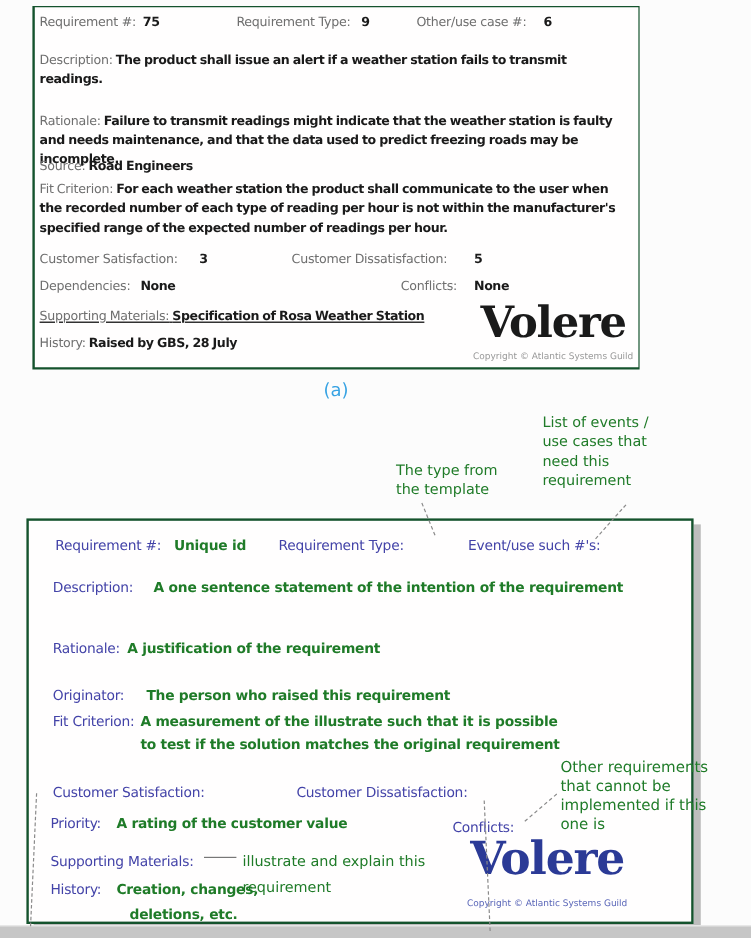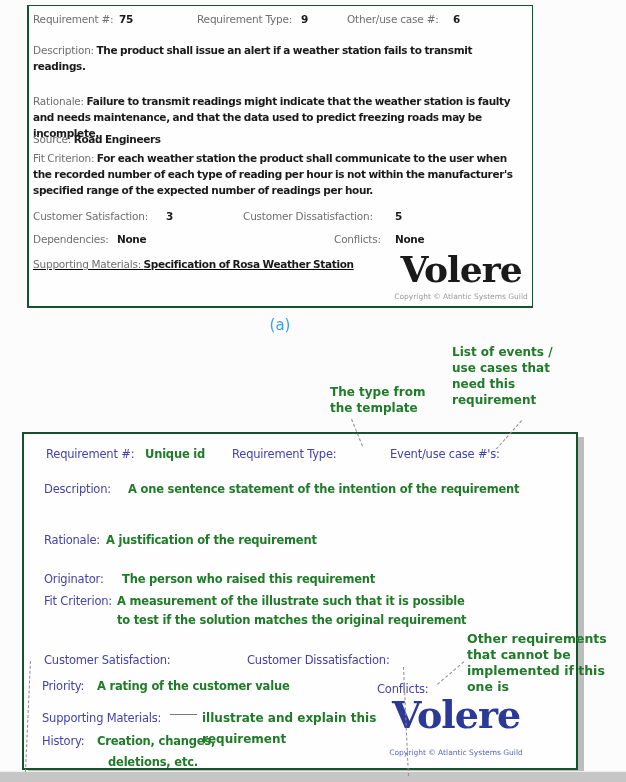--- a/index.html
+++ b/index.html
@@ -13,21 +13,21 @@
   #card-a{left:27px;top:5px;width:506px;height:303px;border-width:1px 1px 2px 2px;}
   #card-b{left:22px;top:432px;width:556px;height:338px;box-shadow:6px 5px 0 #bdbdbd;}
   .abs{position:absolute;}
   
   .a-lbl{color:var(--gray-label);font-size:10.5px;letter-spacing:-0.2px;}
   .a-val{color:var(--ink);font-weight:700;font-size:10.5px;letter-spacing:-0.35px;word-spacing:-0.5px;}
   .a-par{font-size:10.5px;line-height:16px;width:492px;letter-spacing:-0.35px;word-spacing:-0.5px;}
   
   .b-lbl{color:var(--blue);font-size:11.5px;letter-spacing:-0.2px;white-space:nowrap;}
   .b-val{color:var(--green);font-weight:700;font-size:11.5px;letter-spacing:-0.2px;white-space:nowrap;}
-  .note{color:var(--green);font-weight:700;font-size:12px;line-height:16px;white-space:nowrap;}
+  .note{color:var(--green);font-weight:400;font-size:12px;line-height:16px;white-space:nowrap;}
   .logo{font-family:"DejaVu Serif",serif;font-weight:700;letter-spacing:-1px;}
   .copyright{font-size:7.5px;white-space:nowrap;}
   .leader{position:absolute;border-top:1.2px dashed var(--leader);transform-origin:0 0;z-index:6;}
   .leader-solid{position:absolute;border-top:1.5px solid #777;z-index:6;}
   #caption-a{position:absolute;left:0;top:316px;width:560px;text-align:center;
     color:var(--caption);font-size:15px;}
   #bottom-strip{position:absolute;left:0;top:771px;width:626px;height:11px;
     background:#c6c6c6;border-top:1px solid #ededed;}
   .z5{z-index:5;}
 </style>
@@ -78,20 +78,24 @@
       <span class="abs a-val" style="left:84px;top:0;">None</span>
       <span class="abs a-lbl" style="left:301px;top:0;">Conflicts:</span>
       <span class="abs a-val" style="left:362px;top:0;">None</span>
     </div>
 
     <div class="abs a-par" style="left:4px;top:250px;text-decoration:underline;">
       <span class="a-lbl">Supporting Materials:</span>
       <span class="a-val">Specification of Rosa Weather Station</span>
     </div>
 
+    <div class="abs a-par" style="left:4px;top:272px;">
+      <span class="a-lbl">History:</span>
+      <span class="a-val">Raised by GBS, 28 July</span>
+    </div>
 
     <div class="abs logo" style="left:356px;top:242px;width:152px;text-align:center;font-size:36px;color:var(--ink);">Volere</div>
     <div class="abs copyright" style="left:356px;top:286px;width:152px;text-align:center;color:#999;">Copyright © Atlantic Systems Guild</div>
   </div>
 
   <div id="caption-a">(a)</div>
 
   <div class="abs note" style="left:330px;top:384px;">
     <div>The type from</div>
     <div>the template</div>
@@ -101,21 +105,21 @@
     <div>use cases that</div>
     <div>need this</div>
     <div>requirement</div>
   </div>
 
   <div id="card-b" class="card">
     <div class="abs" style="left:0;top:13px;width:556px;">
       <span class="abs b-lbl" style="left:22px;top:0;">Requirement #:</span>
       <span class="abs b-val" style="left:121px;top:0;">Unique id</span>
       <span class="abs b-lbl" style="left:208px;top:0;">Requirement Type:</span>
-      <span class="abs b-lbl" style="left:366px;top:0;">Event/use case #'s:</span>
+      <span class="abs b-lbl" style="left:366px;top:0;">Event/use such #'s:</span>
     </div>
 
     <div class="abs" style="left:0;top:48px;">
       <span class="abs b-lbl" style="left:20px;top:0;">Description:</span>
       <span class="abs b-val" style="left:104px;top:0;text-align:right;">A one sentence statement of the intention of the requirement</span>
     </div>
 
     <div class="abs" style="left:0;top:99px;">
       <span class="abs b-lbl" style="left:20px;top:0;">Rationale:</span>
       <span class="abs b-val" style="left:82px;top:0;">A justification of the requirement</span>

